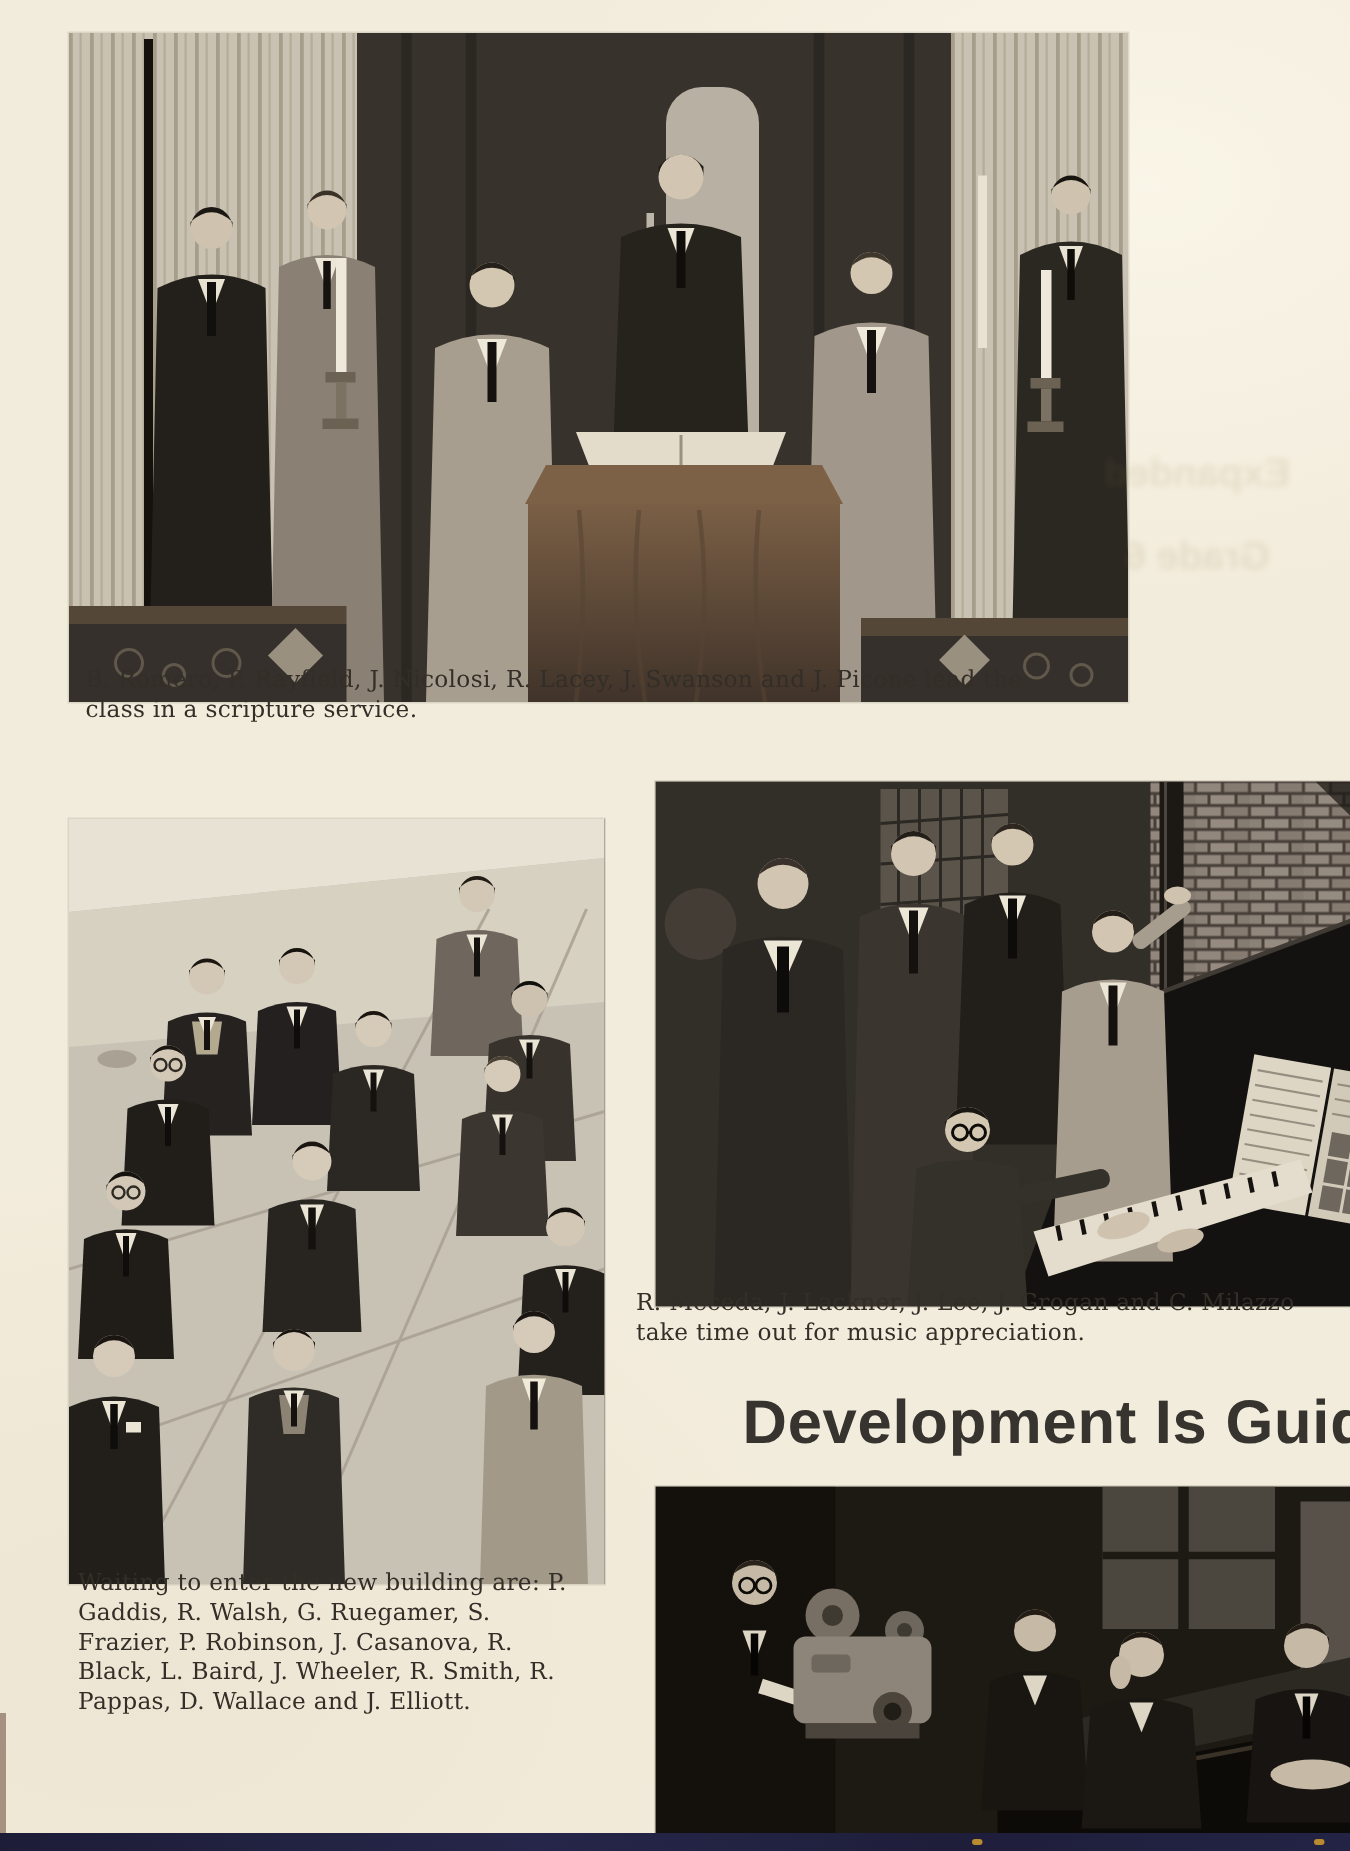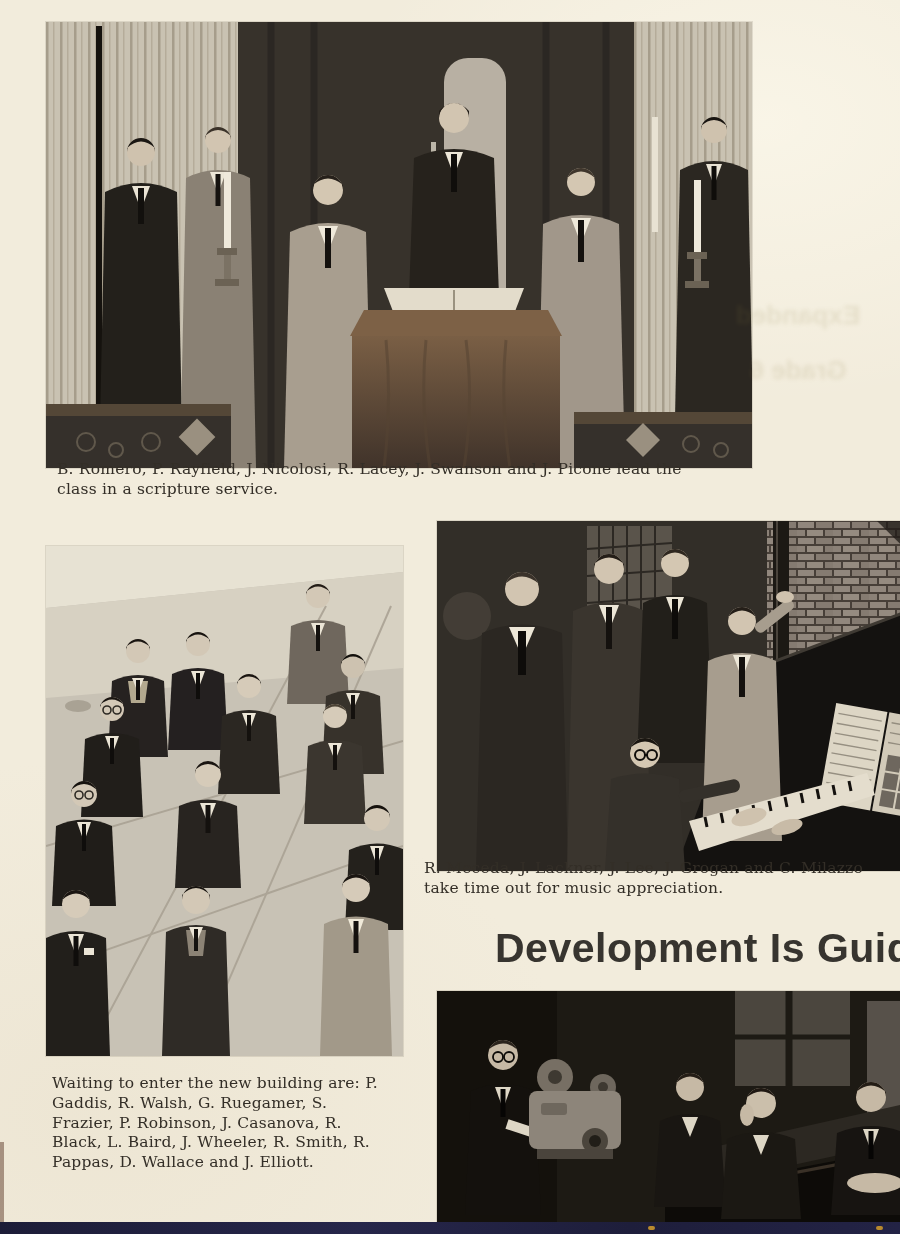--- a/index.html
+++ b/index.html
@@ -151,21 +151,21 @@
       <rect x="528" y="390" width="178" height="12" fill="#544737"></rect>
       <rect x="528" y="402" width="178" height="44" fill="#35302b"></rect>
       <rect x="585" y="406" width="24" height="24" fill="#9a9080" transform="rotate(45 597 418)"></rect>
       <g stroke="#6b6254" stroke-width="2" fill="none" opacity=".8">
         <circle cx="645" cy="422" r="8"></circle>
           <circle cx="675" cy="428" r="7"></circle>
       </g>
     </svg>
   </figure>
 
-  <p class="caption" style="left:57px;top:460px;width:648px;">B. Romero, P. Rayfield, J. Nicolosi, R. Lacey, J. Swanson and J. Picone lead the class in a scripture service.</p>
+  <p class="caption" style="left:57px;top:444px;width:648px;">B. Romero, P. Rayfield, J. Nicolosi, R. Lacey, J. Swanson and J. Picone lead the class in a scripture service.</p>
 
   <figure class="photo" style="left:6px;top:530px;width:357px;height:510px;" role="img" aria-label="Black-and-white photo from above: thirteen boys in dark suits and ties walking toward the camera across a paved courtyard">
     <svg viewBox="0 0 357 510" preserveAspectRatio="none">
       <rect width="357" height="510" fill="#c8c2b5"></rect>
       <polygon points="0,0 357,0 357,26 0,62" fill="#e7e2d3"></polygon>
       <polygon points="0,62 357,26 357,122 0,152" fill="#d7d1c2"></polygon>
       <g stroke="#aaa294" stroke-width="2" opacity=".9">
         <line x1="0" y1="300" x2="357" y2="195"></line>
         <line x1="40" y1="510" x2="280" y2="60"></line>
         <line x1="150" y1="510" x2="345" y2="60"></line>
@@ -474,21 +474,21 @@
         <path d="M-34,36 Q0,22 34,36 L40,118 L-40,118 Z" fill="#171411"></path>
         <path d="M-8,32 L0,54 L8,32 Z" fill="#ddd6c5"></path>
           <rect x="-2.5" y="34" width="5" height="28" fill="#060504"></rect>
         <circle cx="0" cy="0" r="15" fill="#c6b9a5"></circle>
         <path d="M-15,0 A15,15 0 0 1 15,0 L15,-5 Q0,-18 -15,-5 Z" fill="#241d16"></path>
         <ellipse cx="4" cy="86" rx="28" ry="10" fill="#c6b9a5"></ellipse>
       </g>
     </svg>
   </figure>
 
-  <p class="caption" style="left:52px;top:1074px;width:332px;">Waiting to enter the new building are:  P. Gaddis, R. Walsh, G. Ruegamer, S. Frazier, P. Robinson, J. Casanova, R. Black, L. Baird, J. Wheeler, R. Smith, R. Pappas, D. Wallace and J. Elliott.</p>
+  <p class="caption" style="left:52px;top:1046px;width:332px;">Waiting to enter the new building are:  P. Gaddis, R. Walsh, G. Ruegamer, S. Frazier, P. Robinson, J. Casanova, R. Black, L. Baird, J. Wheeler, R. Smith, R. Pappas, D. Wallace and J. Elliott.</p>
 
   <div class="ghost" aria-hidden="true">
     <div>Expanded</div>
     <div>Grade 6</div>
   </div>
 
   <div class="edge-sliver"></div>
 
   <div class="footer-bar">
     <span class="speck s1"></span>

